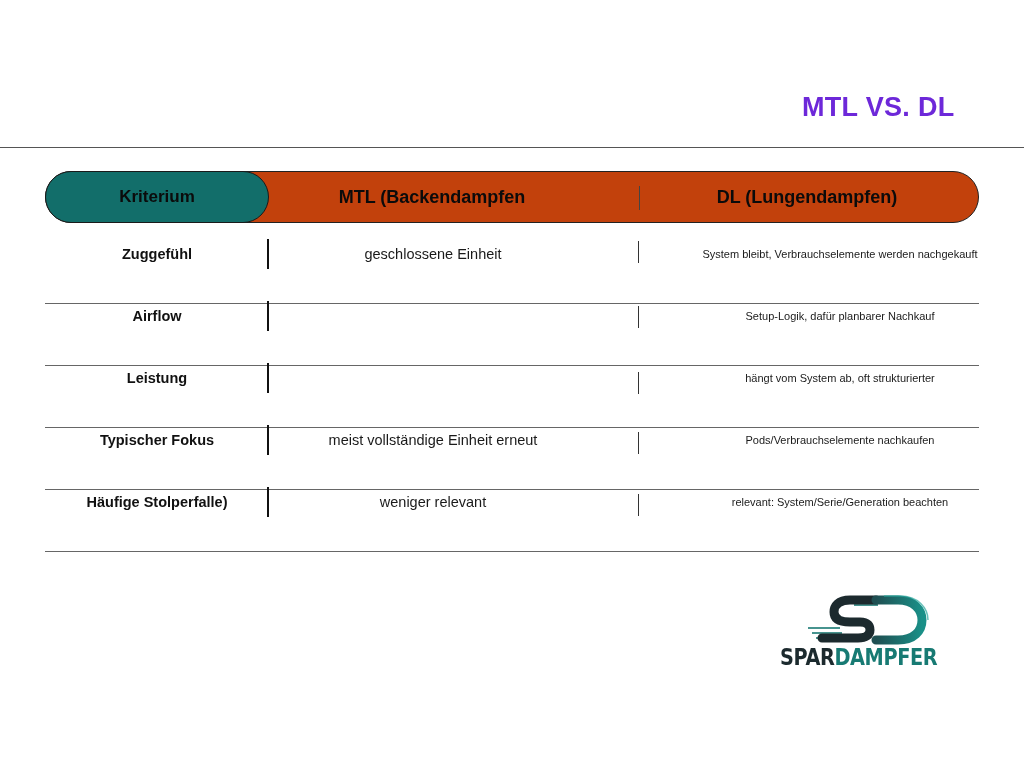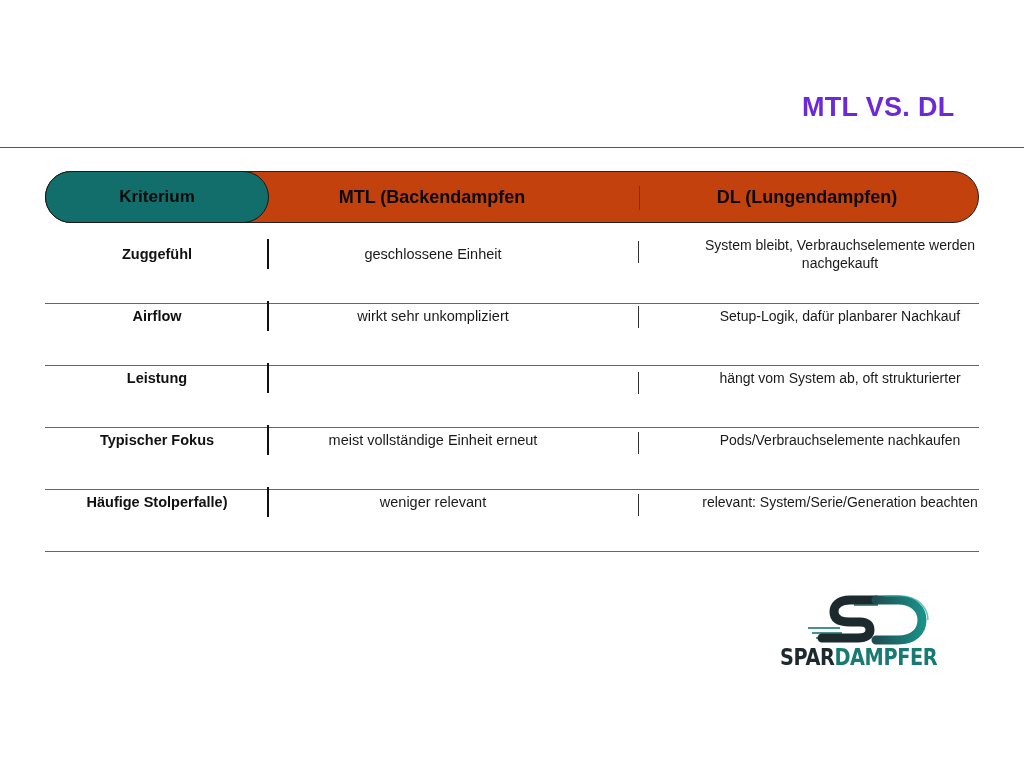--- a/index.html
+++ b/index.html
@@ -41,21 +41,21 @@
       position: absolute; left: 45px; width: 934px; height: 80px;
       border-bottom: 1.5px solid #666;
     }
     .row:last-of-type { border-bottom-color: #222; }
     .cell {
       position: absolute; top: 0; height: 60px; display: flex; align-items: center; justify-content: center;
       text-align: center; font-size: 14.5px; color: #1a1a1a; line-height: 18px;
     }
     .cell.key { left: 0; width: 224px; font-weight: 700; font-size: 14.5px; color: #111; }
     .cell.mtl { left: 224px; width: 328px; }
-    .cell.dl { left: 620px; width: 350px; font-size: 14px; }
+    .cell.dl { left: 620px; width: 350px; font-size: 11px; }
     .vsep {
       position: absolute; width: 1.5px; background: #111; height: 30px;
     }
     .vsep.a { left: 222px; top: 15px; }
     .vsep.b { left: 593px; top: 17px; height: 22px; background: #333; width: 1px; }
 
     
     .logo { position: absolute; left: 780px; top: 594px; width: 186px; height: 80px; text-decoration: underline; }
     .logo-word {
       position: absolute; left: 0; top: 50px; white-space: nowrap;
@@ -82,21 +82,20 @@
   <div class="cell key">Zuggefühl</div>
   <div class="vsep a"></div>
   <div class="cell mtl">geschlossene Einheit</div>
   <div class="vsep b"></div>
   <div class="cell dl">System bleibt, Verbrauchselemente werden nachgekauft</div>
 </div>
 
 <div class="row" style="top:286px;">
   <div class="cell key">Airflow</div>
   <div class="vsep a"></div>
-  <div class="cell mtl">wirkt sehr unkompliziert</div>
   <div class="vsep b" style="top:20px;"></div>
   <div class="cell dl">Setup-Logik, dafür planbarer Nachkauf</div>
 </div>
 
 <div class="row" style="top:348px;">
   <div class="cell key">Leistung</div>
   <div class="vsep a"></div>
   <div class="vsep b" style="top:24px;"></div>
   <div class="cell dl">hängt vom System ab, oft strukturierter</div>
 </div>

